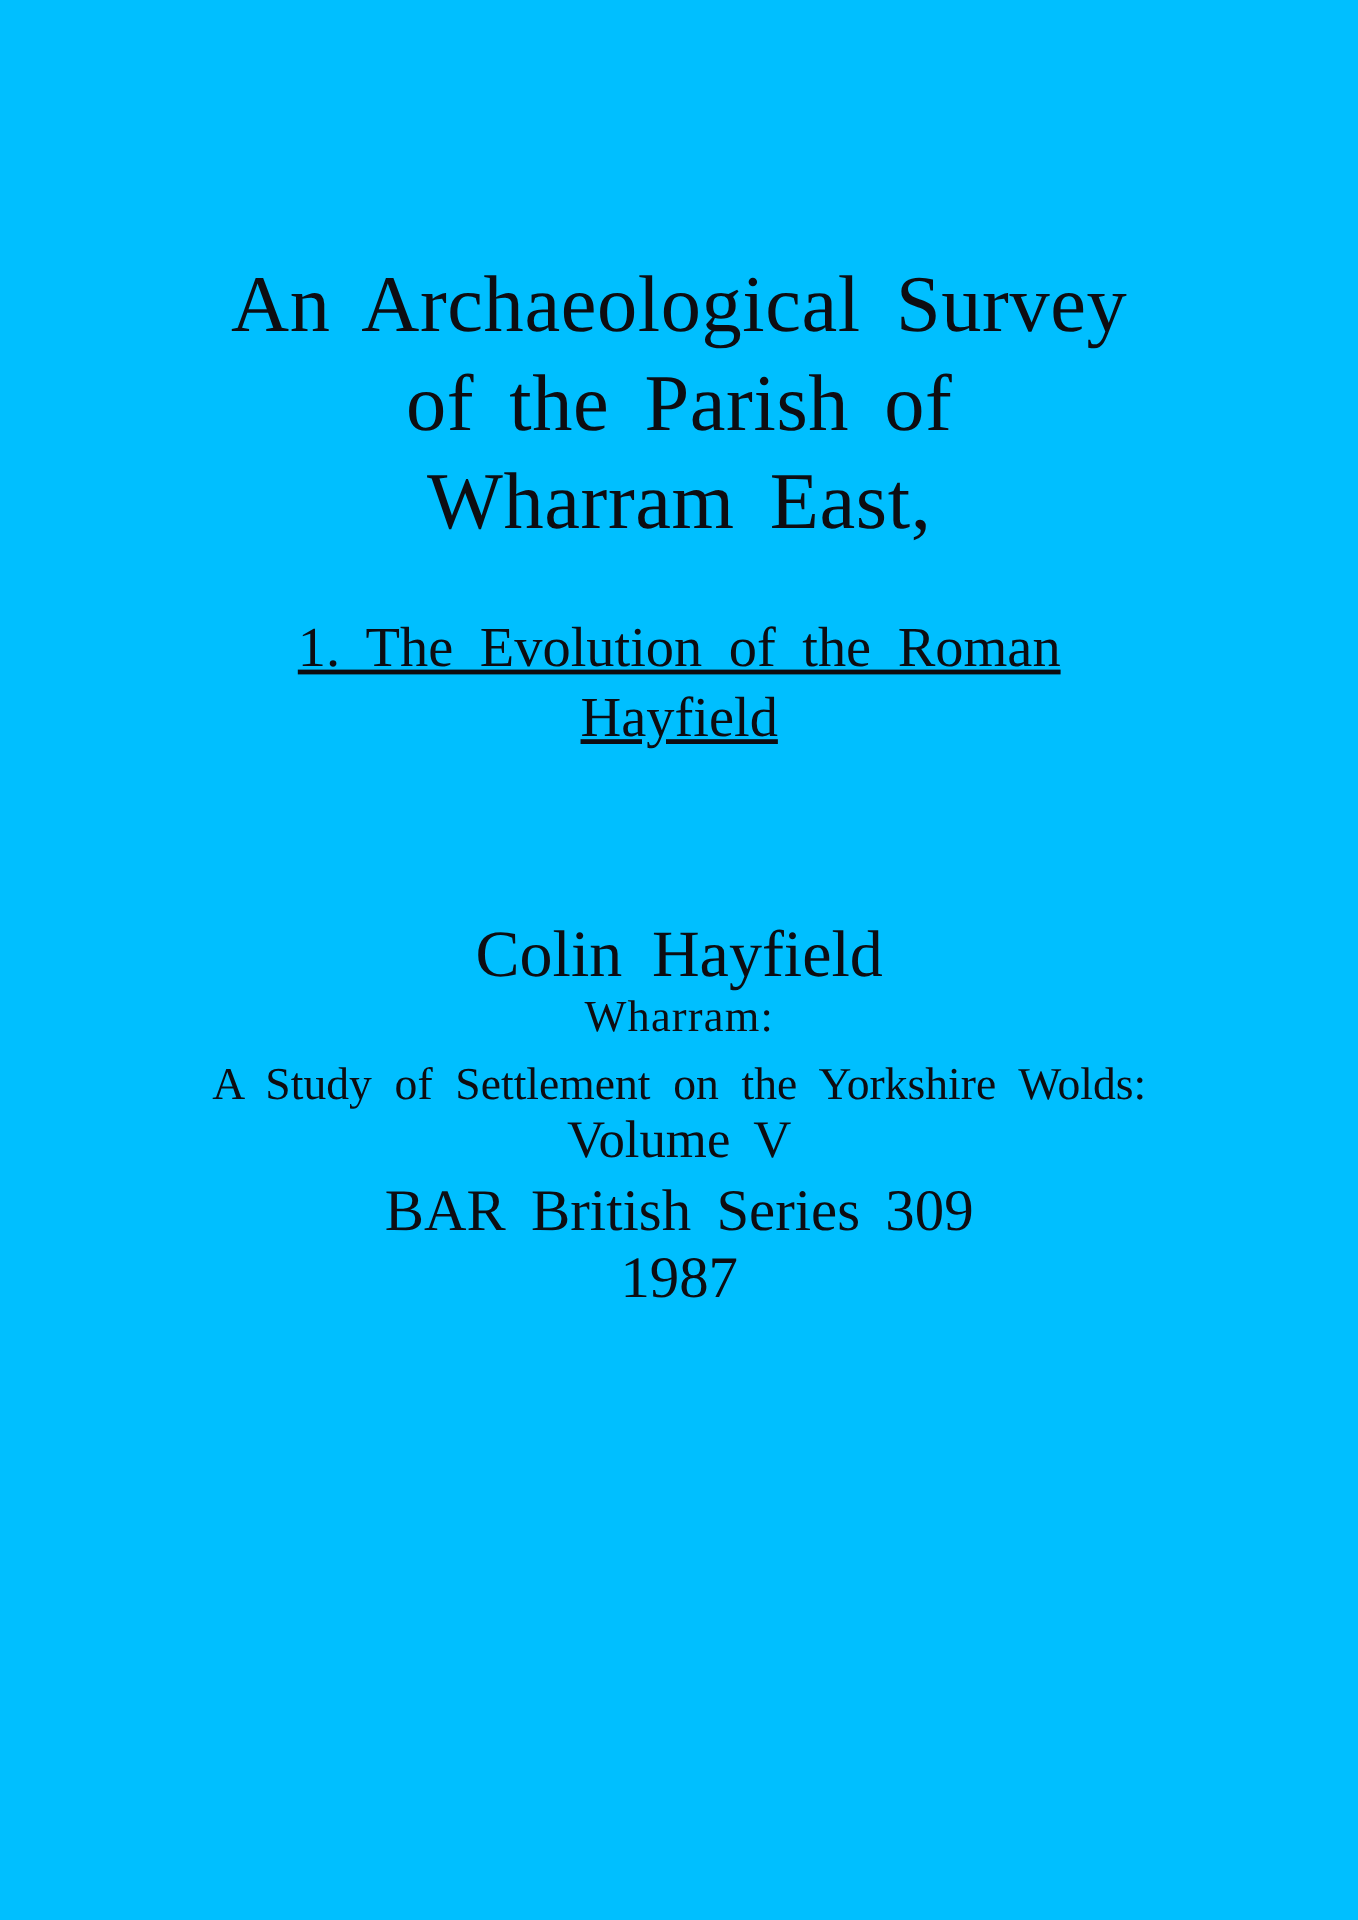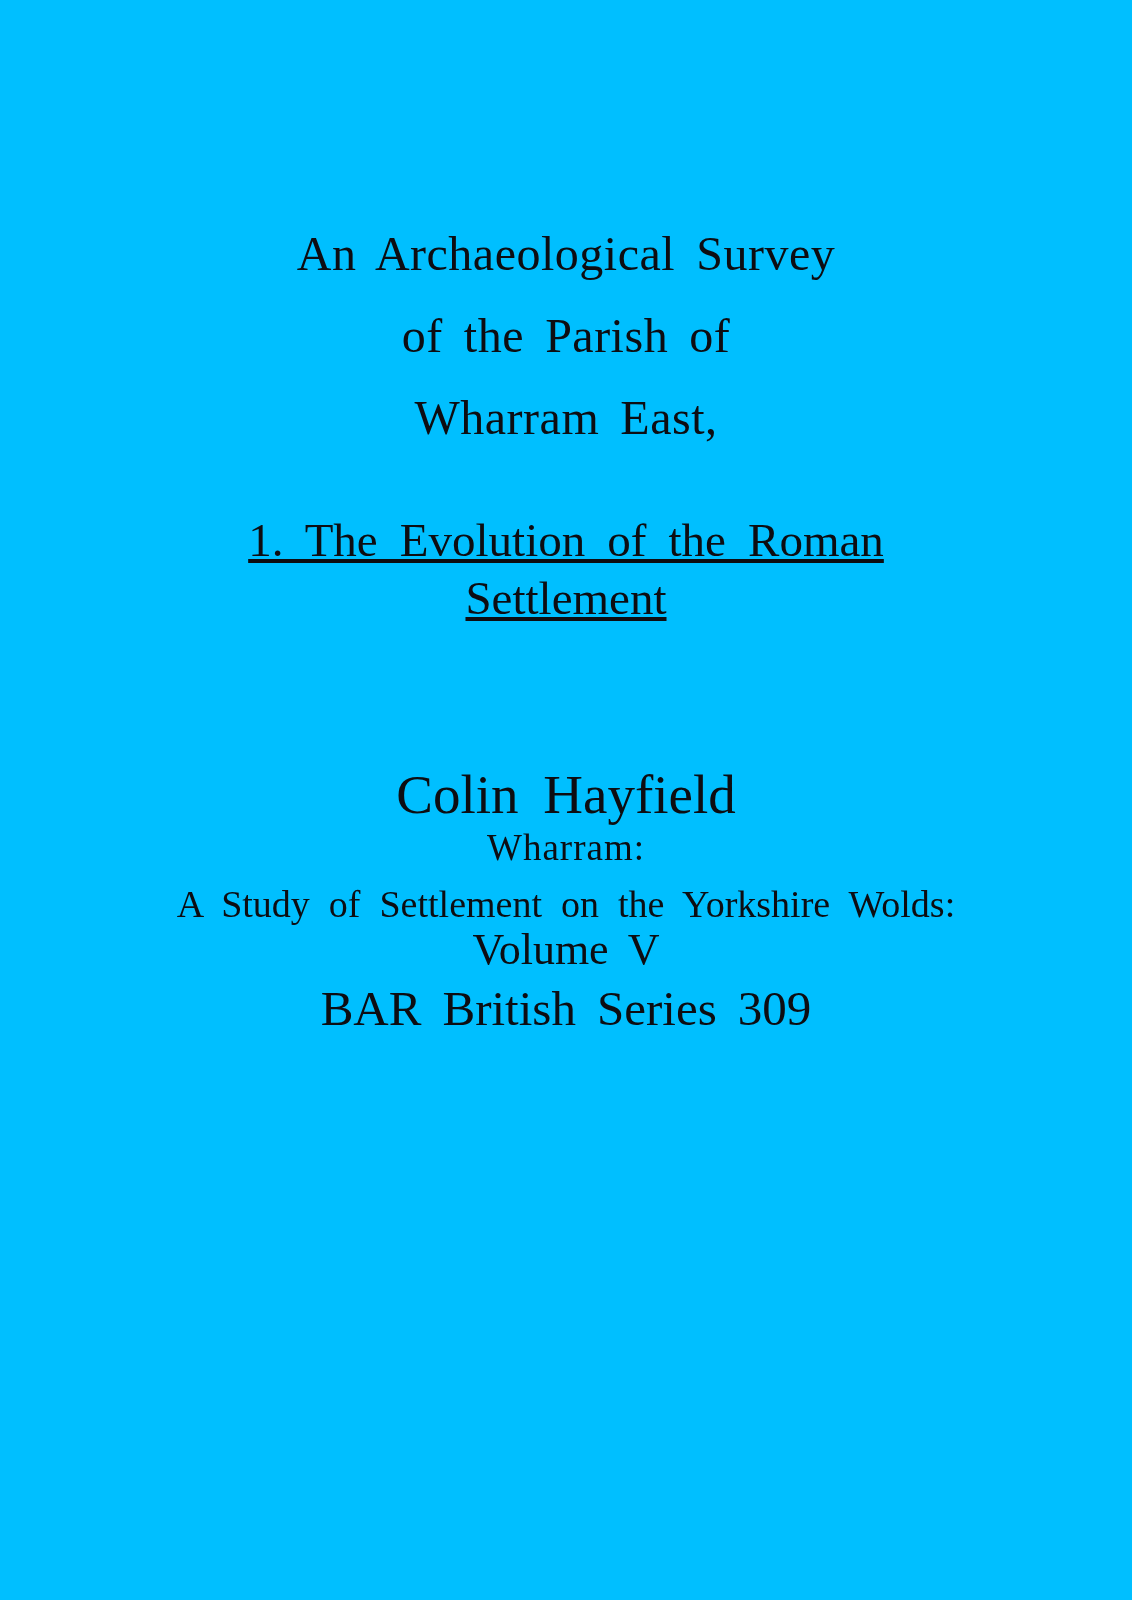--- a/index.html
+++ b/index.html
@@ -23,21 +23,21 @@
     height: 100%;
     display: flex;
     flex-direction: column;
     align-items: center;
     text-align: center;
   }
   .title-block {
     margin-top: 213px;
   }
   .title-line {
-    font-size: 48px;
+    font-size: 67px;
     line-height: 82px;
     font-weight: 500;
     letter-spacing: 0.5px;
     word-spacing: 0.18em;
     white-space: nowrap;
   }
   .subtitle-block {
     margin-top: 52px;
   }
   .subtitle-line {
@@ -97,26 +97,27 @@
   <div class="stack">
 
     <div class="title-block">
       <div class="title-line">An Archaeological Survey</div>
       <div class="title-line">of the Parish of</div>
       <div class="title-line">Wharram East,</div>
     </div>
 
     <div class="subtitle-block">
       <div class="subtitle-line">1. The Evolution of the Roman</div>
-      <div class="subtitle-line">Settlement</div>
+      <div class="subtitle-line">Hayfield</div>
     </div>
 
     <div class="author">Colin Hayfield</div>
 
     <div class="series-block">
       <div class="series-title">Wharram:</div>
       <div class="series-subtitle">A Study of Settlement on the Yorkshire Wolds:</div>
       <div class="series-volume">Volume V</div>
       <div class="bar-series">BAR British Series 309</div>
+      <div class="year">1987</div>
     </div>
 
   </div>
 </div>
 
 </body></html>

